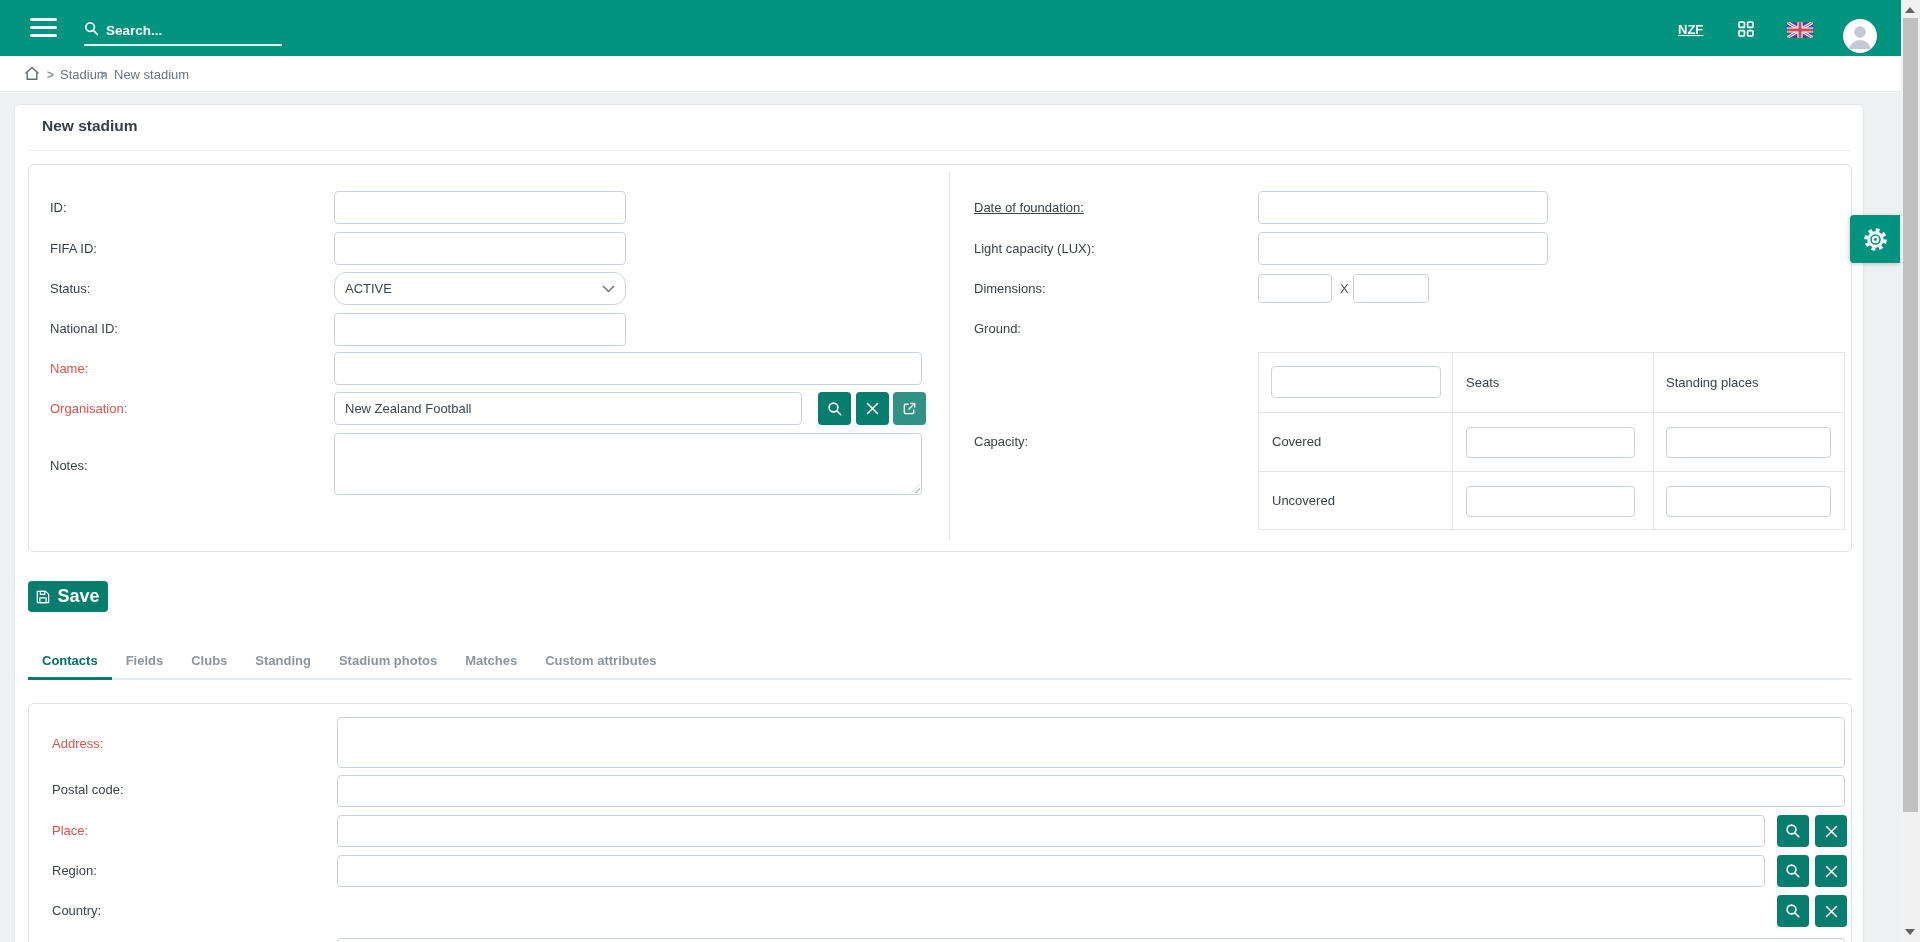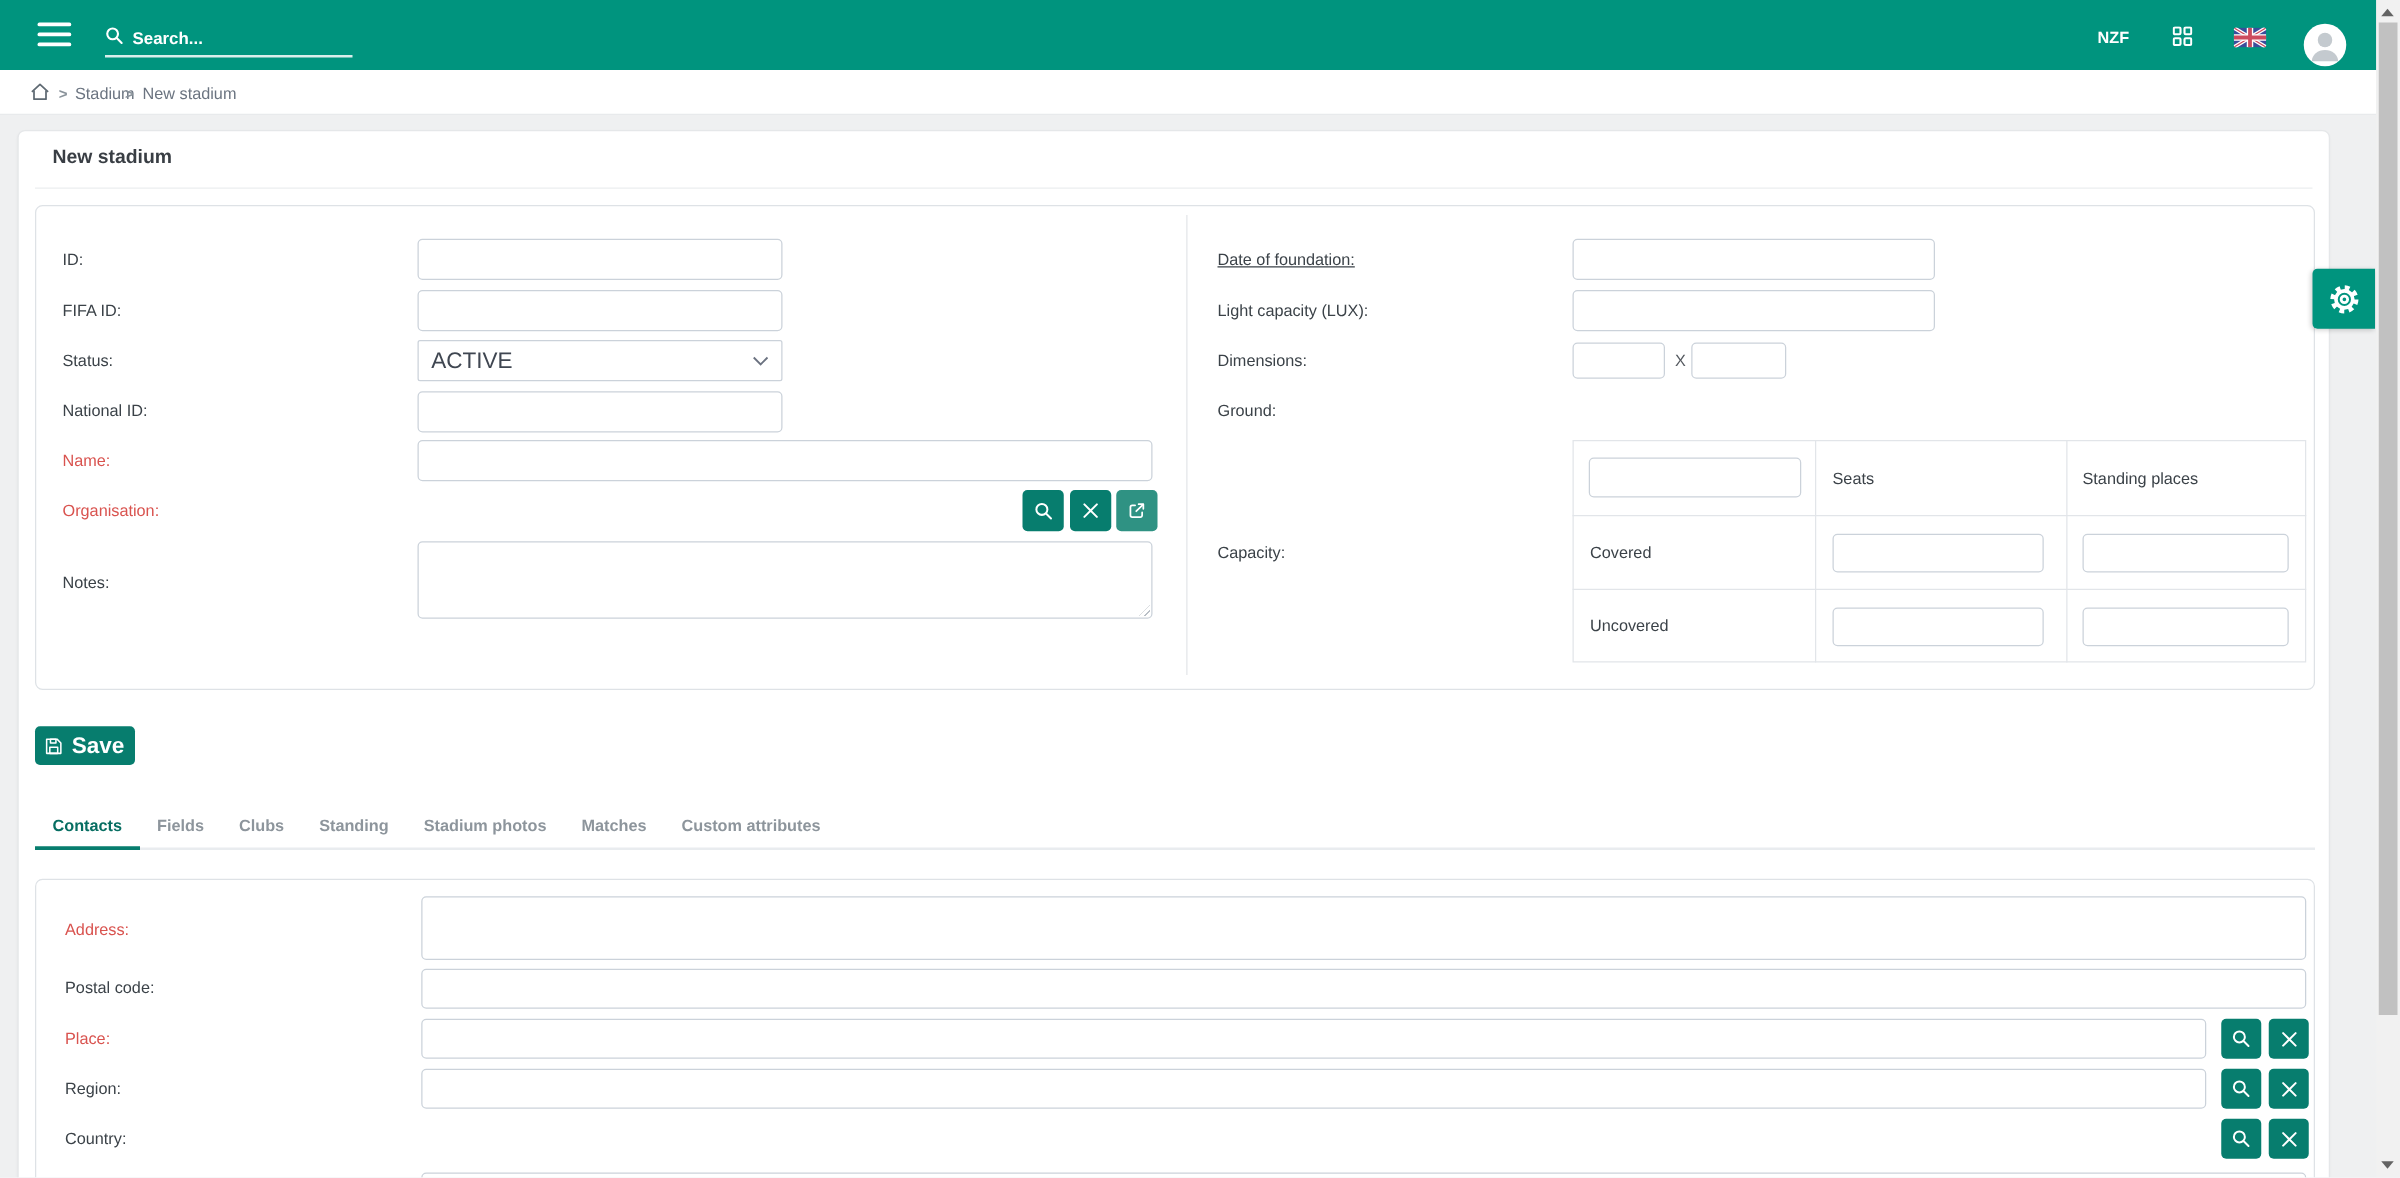--- a/index.html
+++ b/index.html
@@ -1,39 +1,39 @@
 <!DOCTYPE html>
 <html><head>
 <meta charset="utf-8">
 <style>
   html,body{margin:0;padding:0;background:#EFF0F1;font-family:"Liberation Sans",sans-serif;}
   #stage{position:relative;width:1920px;height:942px;overflow:hidden;background:#EFF0F1;}
   .abs{position:absolute;}
   
   #topbar{position:absolute;left:0;top:0;width:1901px;height:56px;background:#00947E;}
-  .tb-text{position:absolute;color:#fff;font-size:13px;font-weight:bold;white-space:nowrap;}
+  .tb-text{position:absolute;color:#fff;font-size:13px;font-weight:bold;white-space:nowrap;text-decoration:underline;}
   #search-input{position:absolute;left:104px;top:16px;width:185px;height:26px;background:transparent;border:none;outline:none;color:#fff;font-size:13.5px;font-weight:bold;font-family:"Liberation Sans",sans-serif;}
   #search-input::placeholder{color:#fff;opacity:1;}
   .search-underline{position:absolute;left:84px;top:44px;width:198px;height:2px;background:rgba(255,255,255,.85);}
   .bars span{display:block;width:27px;height:3px;background:#fff;border-radius:2px;margin-bottom:5px;}
   .avatar{position:absolute;width:34px;height:34px;border-radius:50%;background:#fff;overflow:hidden;}
   
   #crumbbar{position:absolute;left:0;top:56px;width:1901px;height:36px;background:#fff;border-bottom:1px solid #E8EAEC;box-sizing:border-box;}
   .crumb{position:absolute;font-size:13px;color:#6B7480;white-space:nowrap;cursor:pointer;}
   .crumb-sep{position:absolute;font-size:12px;font-weight:bold;color:#8A939B;}
   
   #card{position:absolute;left:14px;top:104px;width:1850px;height:856px;background:#fff;border:1px solid #E5E7E9;border-radius:6px;box-sizing:border-box;box-shadow:0 1px 2px rgba(0,0,0,.04);}
   .inner-box{position:absolute;background:#fff;border:1px solid #DEE2E6;border-radius:6px;box-sizing:border-box;}
   .divider{position:absolute;background:#ECEEF0;height:1px;}
   .vdivider{position:absolute;background:#E3E6E9;width:1px;}
   .lbl{position:absolute;font-size:13px;color:#3B4248;white-space:nowrap;}
   .req{color:#D9534F;}
   .input{position:absolute;background:#fff;border:1px solid #CBD2DA;border-radius:4px;font-size:13px;color:#3F4651;padding:0 10px;box-sizing:border-box;outline:none;font-family:"Liberation Sans",sans-serif;}
   textarea.input{padding:6px 10px;resize:none;}
-  .select{position:absolute;background:#fff;border:1px solid #CBD2DA;border-radius:2px;font-size:18px;color:#3F4651;display:flex;align-items:center;justify-content:space-between;padding:0 10px;box-sizing:border-box;cursor:pointer;}
+  .select{position:absolute;background:#fff;border:1px solid #CBD2DA;border-radius:12px;font-size:13px;color:#3F4651;display:flex;align-items:center;justify-content:space-between;padding:0 10px;box-sizing:border-box;cursor:pointer;}
   .tealbtn{position:absolute;display:flex;align-items:center;justify-content:center;background:#077D6E;border:none;border-radius:4px;cursor:pointer;padding:0;}
   .tealbtn.light{background:#2F9283;}
   .resize-handle{position:absolute;width:9px;height:9px;background:repeating-linear-gradient(135deg,transparent 0 2px,#B9BFC6 2px 3.4px);clip-path:polygon(100% 0,100% 100%,0 100%);}
   
   .tline{position:absolute;background:#E2E5E9;}
   .cell-lbl{position:absolute;font-size:13px;color:#3B4248;white-space:nowrap;}
   
   #save-btn{position:absolute;left:28px;top:581px;width:80px;height:31px;background:#077D6E;border:none;border-radius:4px;color:#fff;font-size:18px;font-weight:bold;display:flex;align-items:center;justify-content:center;gap:7px;cursor:pointer;font-family:"Liberation Sans",sans-serif;}
   
   #tabs{position:absolute;left:28px;top:645px;width:1824px;height:33px;display:flex;border-bottom:2px solid #E9ECEF;box-sizing:content-box;}
@@ -119,20 +119,21 @@
     <span>ACTIVE</span>
     <svg width="13" height="8" viewBox="0 0 13 8">
         <polyline points="1,1 6.5,6.5 12,1" fill="none" stroke="#6B7280" stroke-width="1.5"></polyline>
       </svg>
   </div>
   <span class="lbl" style="left:50px;top:321px;">National ID:</span>
   <input class="input" style="left: 334px; top: 313px; width: 292px; height: 33px;">
   <span class="lbl req" style="left:50px;top:361px;">Name:</span>
   <input class="input" style="left: 334px; top: 352px; width: 588px; height: 33px;">
   <span class="lbl req" style="left:50px;top:401px;">Organisation:</span>
+  <input class="input" style="left: 334px; top: 392px; width: 468px; height: 33px;" value="New Zealand Football">
   <button class="tealbtn" style="left:818px;top:392px;width:33px;height:33px;">
     <svg width="16" height="16" viewBox="0 0 16 16">
         <circle cx="6.5" cy="6.5" r="4.4" fill="none" stroke="#fff" stroke-width="1.6"></circle>
         <line x1="10" y1="10" x2="13.8" y2="13.8" stroke="#fff" stroke-width="1.6" stroke-linecap="round"></line>
       </svg>
   </button>
   <button class="tealbtn" style="left:856px;top:392px;width:33px;height:33px;">
     <svg width="13" height="13" viewBox="0 0 13 13">
         <path d="M1.5 1.5 L11.5 11.5 M11.5 1.5 L1.5 11.5" stroke="#fff" stroke-width="1.6" stroke-linecap="round"></path>
       </svg>

